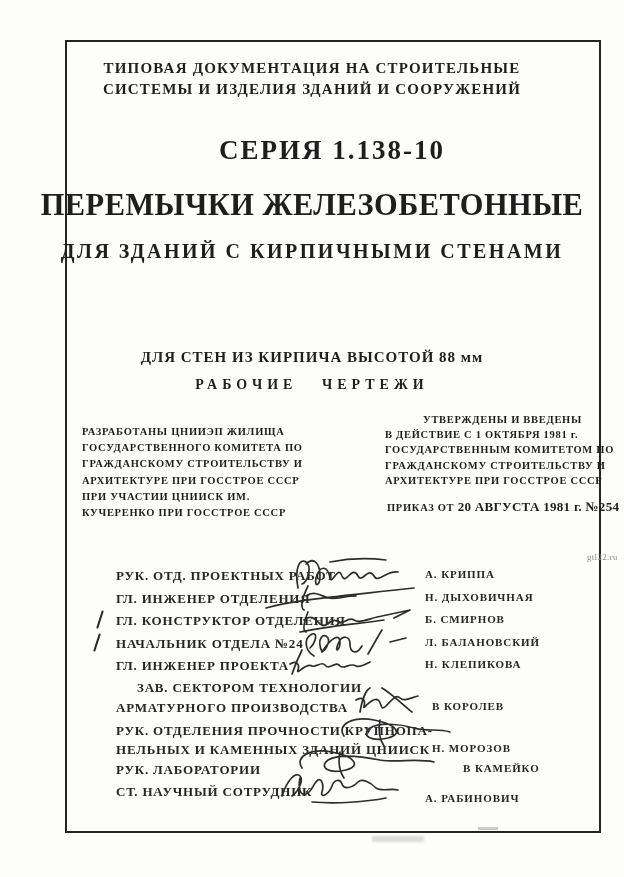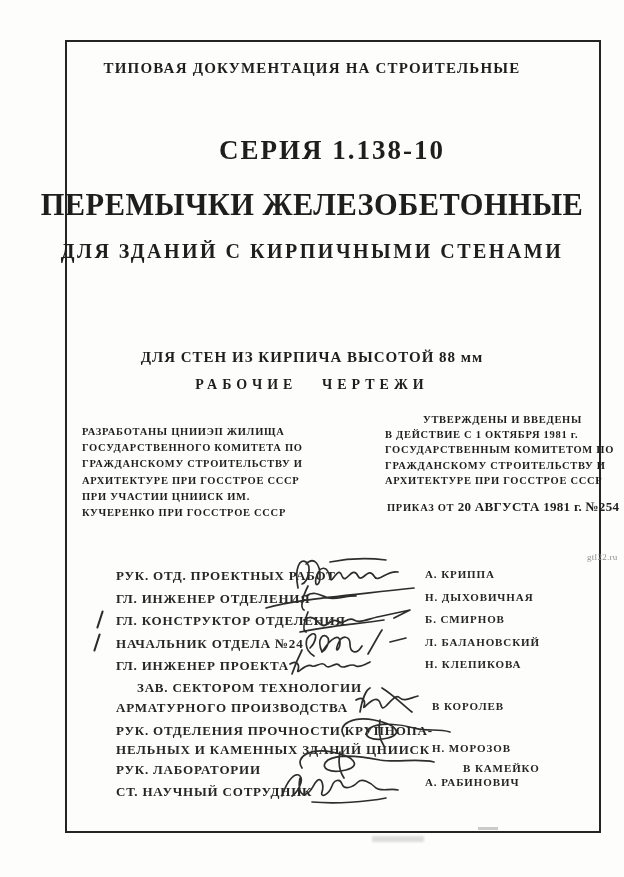--- a/index.html
+++ b/index.html
@@ -46,20 +46,21 @@
   .smudge2 { position:absolute; left:478px; top:827px; width:20px; height:3px;
              background:#9a9a9a; opacity:.5; filter:blur(.5px); }
 </style>
 </head>
 <body>
 
 <div class="page">
   <div class="frame"></div>
 
   <div class="abs ctr hdr" style="top:60px;">ТИПОВАЯ ДОКУМЕНТАЦИЯ НА СТРОИТЕЛЬНЫЕ</div>
+  <div class="abs ctr hdr" style="top:81px;">СИСТЕМЫ И ИЗДЕЛИЯ ЗДАНИЙ И СООРУЖЕНИЙ</div>
   <div class="abs ctr series" style="top:135px;">СЕРИЯ 1.138-10</div>
 
   <div class="abs title" style="top:186px; left:50%;">ПЕРЕМЫЧКИ ЖЕЛЕЗОБЕТОННЫЕ</div>
   <div class="abs ctr subtitle" style="top:240px;">ДЛЯ ЗДАНИЙ С КИРПИЧНЫМИ СТЕНАМИ</div>
   <div class="abs ctr sectsub" style="top:349px;">ДЛЯ СТЕН ИЗ КИРПИЧА ВЫСОТОЙ 88 мм</div>
   <div class="abs ctr draw" style="top:377px;">РАБОЧИЕ ЧЕРТЕЖИ</div>
 
   <div class="abs smalltxt" style="left:82px; top:424px;">
     <div>РАЗРАБОТАНЫ ЦНИИЭП ЖИЛИЩА</div>
     <div>ГОСУДАРСТВЕННОГО КОМИТЕТА ПО</div>
@@ -104,21 +105,21 @@
   <div class="nm" style="top:700px; left:432px;">В КОРОЛЕВ</div>
 
   <div class="role" style="top:723px;">РУК. ОТДЕЛЕНИЯ ПРОЧНОСТИ КРУПНОПА-</div>
   <div class="role" style="top:742px;">НЕЛЬНЫХ И КАМЕННЫХ ЗДАНИЙ ЦНИИСК</div>
   <div class="nm" style="top:742px; left:432px;">Н. МОРОЗОВ</div>
 
   <div class="role" style="top:762px;">РУК. ЛАБОРАТОРИИ</div>
   <div class="nm" style="top:762px; left:430px;padding-left:33px;">В КАМЕЙКО</div>
 
   <div class="role" style="top:784px;">СТ. НАУЧНЫЙ СОТРУДНИК</div>
-  <div class="nm" style="top:776px;">А. РАБИНОВИЧ</div>
+  <div class="nm" style="top:792px;">А. РАБИНОВИЧ</div>
 
   <svg class="sig" style="left:290px; top:554px;" width="132" height="38" viewBox="0 0 132 38">
     <path d="M8,34 C4,14 10,4 16,8 C22,12 18,28 12,30 M16,10 C24,2 30,10 30,22 C30,32 24,34 26,24 C30,10 38,12 40,24 C42,32 48,10 52,22 C56,32 62,10 68,22 C72,30 78,12 84,22 C88,30 96,16 108,18 M40,8 C60,4 80,4 96,6"></path>
   </svg>
   <svg class="sig" style="left:264px; top:584px;" width="156" height="28" viewBox="0 0 156 28">
     <path d="M2,24 C30,16 60,14 150,4 M44,2 C38,14 36,24 40,26 M42,12 C50,6 58,12 64,14 C72,16 80,12 92,12"></path>
   </svg>
   <svg class="sig" style="left:298px; top:606px;" width="120" height="30" viewBox="0 0 120 30">
     <path d="M10,6 C6,16 4,24 8,26 M6,14 C14,8 18,14 22,18 C28,24 34,10 40,16 C44,20 50,10 56,14 C62,18 72,12 84,10 M84,10 L112,4 L96,12 M2,26 C30,20 60,18 86,14"></path>
   </svg>

